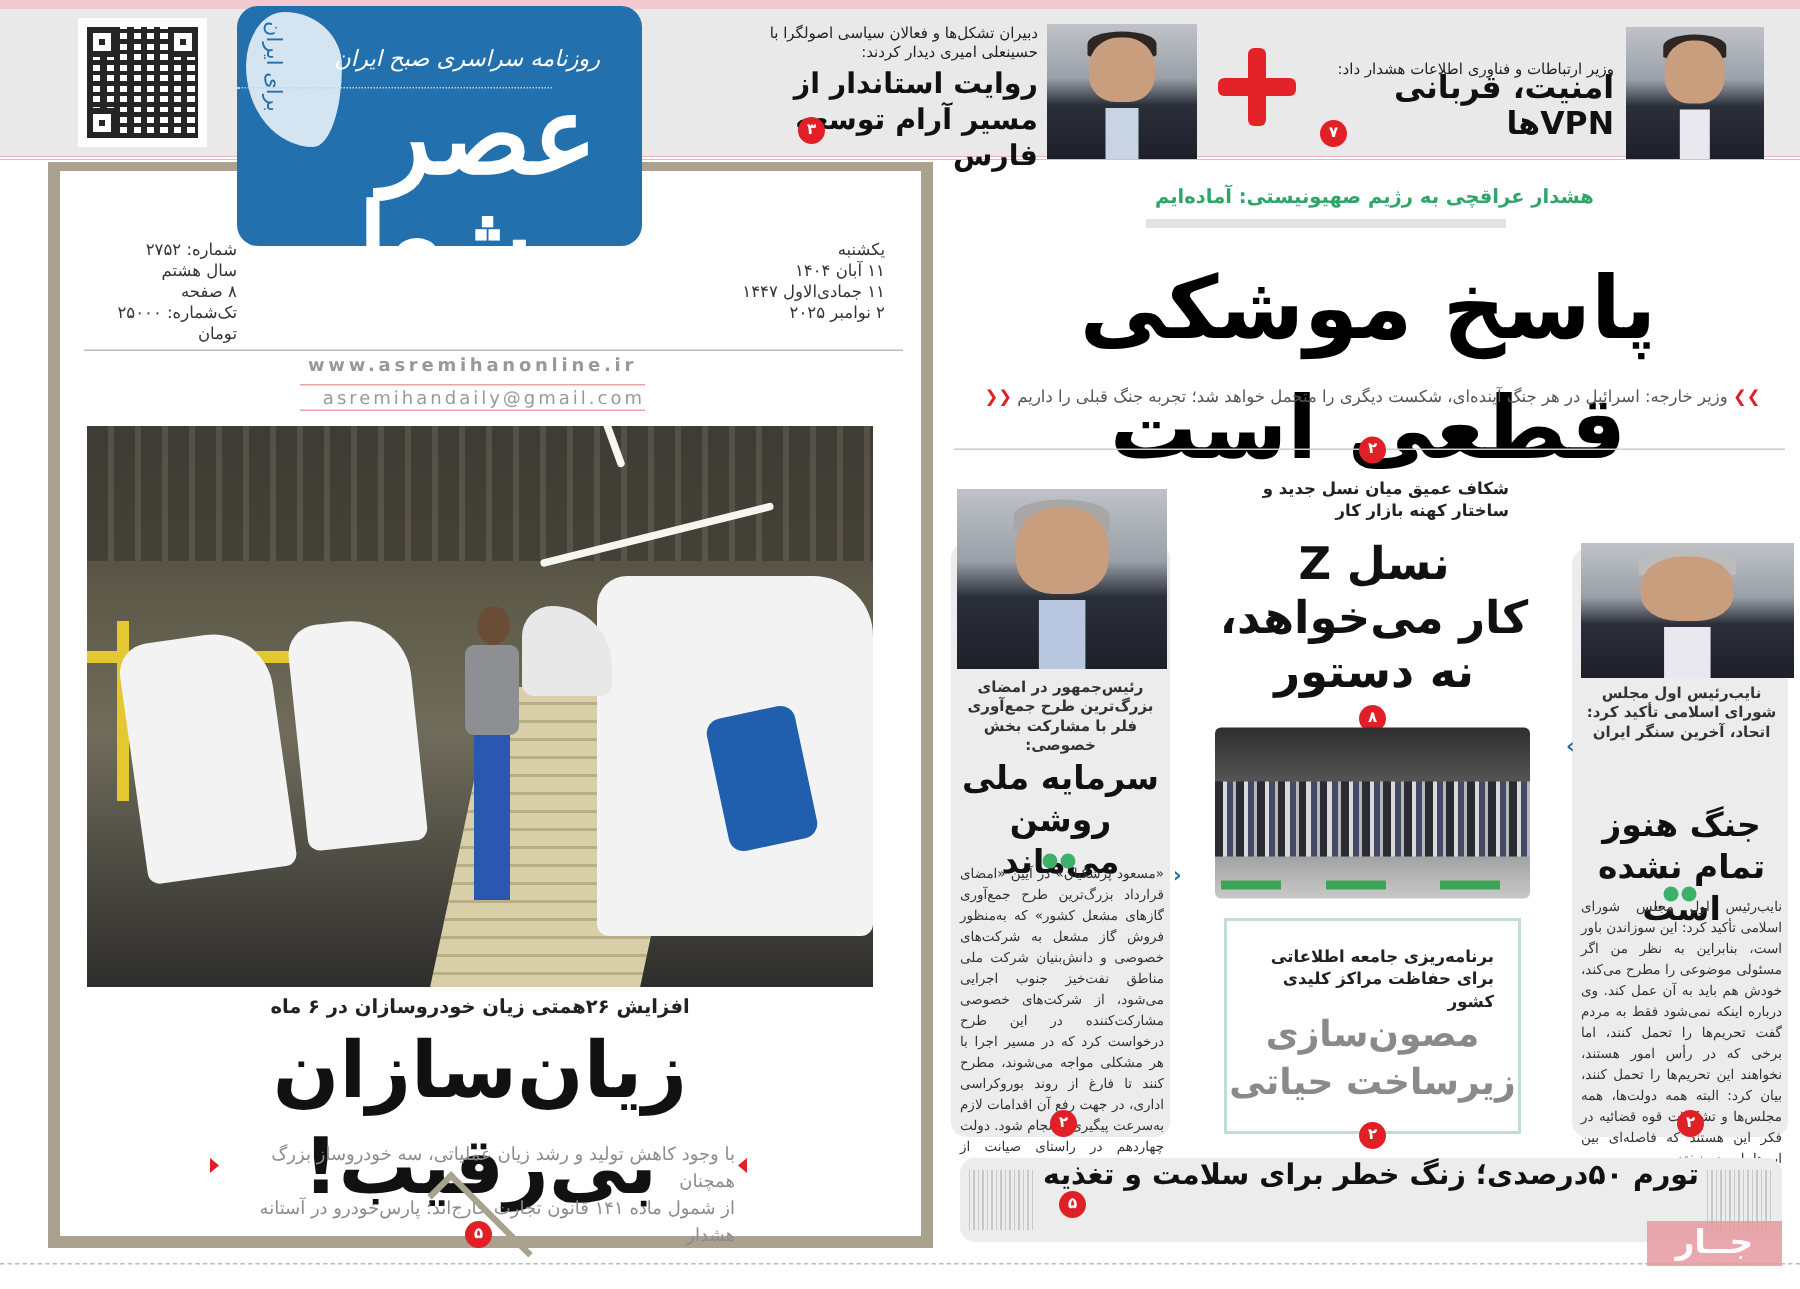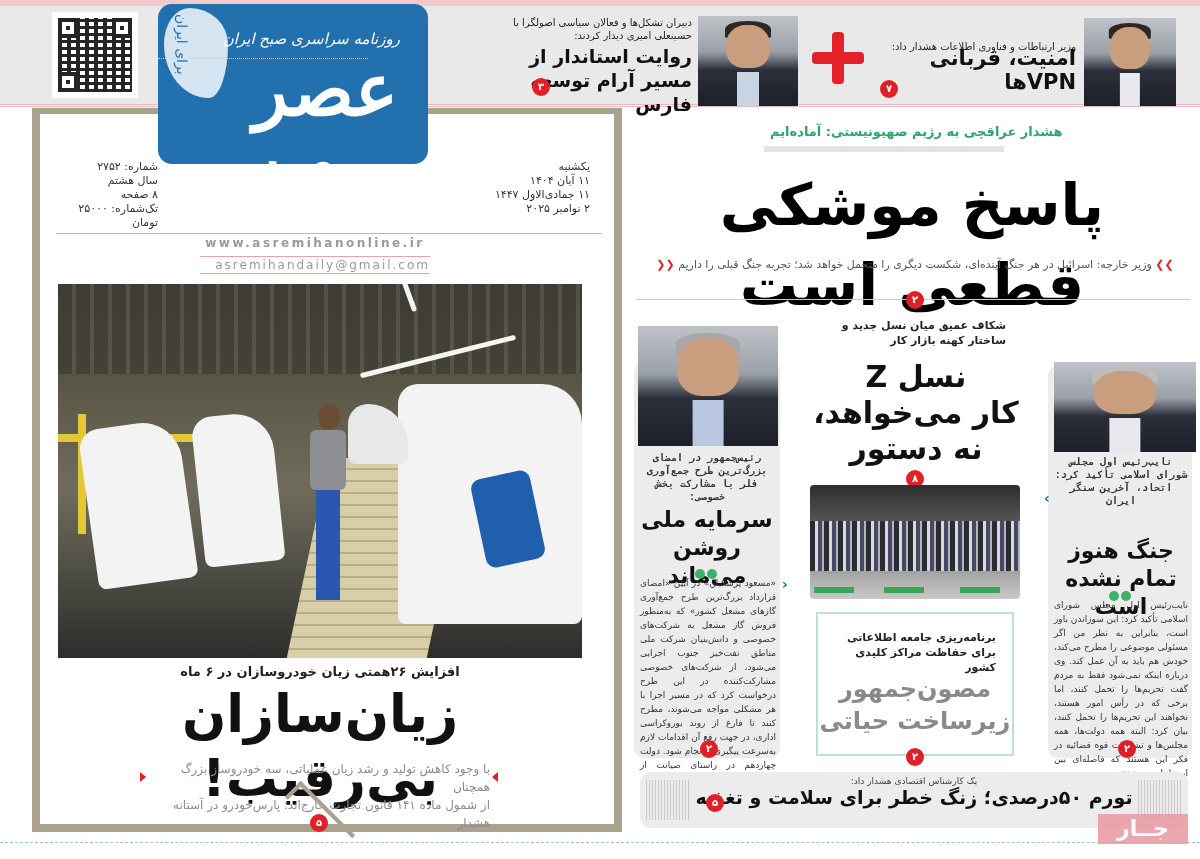--- a/index.html
+++ b/index.html
@@ -63,21 +63,21 @@
   .plus-sign::after { left: 0; top: 20px; width: 52px; height: 12px; }
 
   
   .kicker-main { left: 770px; top: 124px; width: 300px; text-align: left; font-size: 13px; font-weight: bold; color: #2fa56a; }
   .kicker-bar { left: 764px; top: 146px; width: 240px; height: 6px; background: #e3e3e3; }
   .headline-main { left: 632px; top: 165px; width: 560px; text-align: center; font-size: 58px; font-weight: bold; color: #000; letter-spacing: -3px; line-height: 80px; }
   .sep-line { left: 636px; top: 299px; width: 554px; height: 1px; background: #ccc; }
 
   
   .col-box { background: #ececec; border-radius: 10px; }
-  .col-kicker { font-size: 10px; font-weight: bold; color: #333; text-align: center; line-height: 13px; font-family: Liberation Mono, monospace; }
+  .col-kicker { font-size: 10px; font-weight: bold; color: #333; text-align: center; line-height: 13px; }
   .col-head { font-size: 22px; font-weight: bold; color: #111; text-align: center; line-height: 28px; }
   .col-body { font-size: 9px; color: #333; text-align: justify; line-height: 14px; }
   .green-dots { width: 24px; height: 10px; }
   .green-dots span { display: inline-block; width: 10px; height: 10px; border-radius: 50%; background: #3db16a; margin: 0 1px; }
   .center-kicker { font-size: 11px; font-weight: bold; color: #222; text-align: right; line-height: 15px; }
   .center-head { font-size: 30px; font-weight: bold; color: #111; text-align: center; line-height: 34px; }
   .crowd-photo { left: 810px; top: 485px; width: 210px; height: 114px; background: linear-gradient(180deg, #2e2e2e 0%, #595959 35%, #76808a 60%, #aaa 80%, #c8c8c8 100%); overflow: hidden; border-radius: 4px; }
   .crowd-photo .people { position: absolute; left: 0; right: 0; top: 36px; height: 50px; background: repeating-linear-gradient(90deg, #2b2b33 0 5px, #d9d9d9 5px 8px, #444a66 8px 12px, #b6b6b6 12px 14px); }
   .crowd-photo .stripe { position: absolute; bottom: 6px; height: 6px; background: #3aa457; }
   .box-center { left: 816px; top: 612px; width: 198px; height: 144px; border: 2px solid #bfe0d0; background: #fff; }
@@ -125,21 +125,21 @@
 <div class="abs story-top-head" style="left:512px;top:68px;width:180px;">مسیر آرام توسعه فارس</div>
 <div class="abs page-dot" style="left:532px;top:78px;">۳</div>
 
 <div class="abs left-frame"></div>
 
 <div class="abs masthead">
   <div class="map-shape"></div>
   <div class="map-label">برای ایران</div>
   <div class="masthead-sub">روزنامه سراسری صبح ایران</div>
   <div class="masthead-dots"></div>
-  <div class="masthead-name">عصر میهن</div>
+  <div class="masthead-name">عصر مشعل</div>
 </div>
 
 <div class="abs meta-block meta-left">
   <div>شماره: ۲۷۵۲</div>
   <div>سال هشتم</div>
   <div>۸ صفحه</div>
   <div>تک‌شماره: ۲۵۰۰۰ تومان</div>
 </div>
 <div class="abs meta-block meta-right">
   <div>یکشنبه</div>
@@ -211,39 +211,38 @@
 <div class="abs center-head" style="left:812px;top:432px;width:208px;">نه دستور</div>
 <div class="abs page-dot" style="left:906px;top:470px;">۸</div>
 <div class="abs crowd-photo">
   <div class="people"></div>
   <div class="stripe" style="left:4px;width:40px;"></div>
   <div class="stripe" style="left:74px;width:40px;"></div>
   <div class="stripe" style="left:150px;width:40px;"></div>
 </div>
 <div class="abs box-center"></div>
 <div class="abs center-kicker" style="left:836px;top:630px;width:160px;">برنامه‌ریزی جامعه اطلاعاتی برای حفاظت مراکز کلیدی کشور</div>
-<div class="abs box-center-head" style="left:818px;top:674px;width:194px;">مصون‌جمهور</div>
+<div class="abs box-center-head" style="left:818px;top:674px;width:194px;">مصون‌سازی</div>
 <div class="abs box-center-head" style="left:818px;top:706px;width:194px;">زیرساخت حیاتی</div>
 <div class="abs page-dot" style="left:906px;top:748px;">۲</div>
 
 <div class="abs col-box" style="left:634px;top:362px;width:146px;height:396px;"></div>
 <div class="abs portrait" style="left:638px;top:326px;width:140px;height:120px;">
   <div class="hair" style="background:#a7a7a7;"></div>
     <div class="face"></div>
     <div class="shirt" style="background:#b9c8e0;"></div>
 </div>
 <div class="abs col-kicker" style="left:640px;top:452px;width:134px;">رئیس‌جمهور در امضای بزرگ‌ترین طرح جمع‌آوری فلر با مشارکت بخش خصوصی:</div>
 <div class="abs col-head" style="left:640px;top:506px;width:134px;">سرمایه ملی روشن می‌ماند</div>
 <div class="abs green-dots" style="left:694px;top:564px;"><span></span><span></span></div>
 <div class="abs col-body" style="left:640px;top:576px;width:136px;">«مسعود پزشکیان» در آیین «امضای قرارداد بزرگ‌ترین طرح جمع‌آوری گازهای مشعل کشور» که به‌منظور فروش گاز مشعل به شرکت‌های خصوصی و دانش‌بنیان شرکت ملی مناطق نفت‌خیز جنوب اجرایی می‌شود، از شرکت‌های خصوصی مشارکت‌کننده در این طرح درخواست کرد که در مسیر اجرا با هر مشکلی مواجه می‌شوند، مطرح کنند تا فارغ از روند بوروکراسی اداری، در جهت رفع آن اقدامات لازم به‌سرعت پیگیری و انجام شود. دولت چهاردهم در راستای صیانت از سرمایه‌های ملی...</div>
 <div class="abs page-dot" style="left:700px;top:740px;">۲</div>
 <div class="abs chev-blue" style="left:782px;top:576px;">‹</div>
 
 <div class="abs banner">
   <div class="hatch" style="right:6px;"></div>
   <div class="hatch" style="left:6px;"></div>
-  <div class="banner-kicker" style="margin-top:4px;">یک کارشناس اقتصادی هشدار داد:</div>
   <div class="banner-head">تورم ۵۰درصدی؛ زنگ خطر برای سلامت و تغذیه</div>
 </div>
 <div class="abs page-dot" style="left:706px;top:794px;">۵</div>
 
 <div class="abs wavy"></div>
 <div class="abs watermark">جــار</div>
 
 </body></html>

